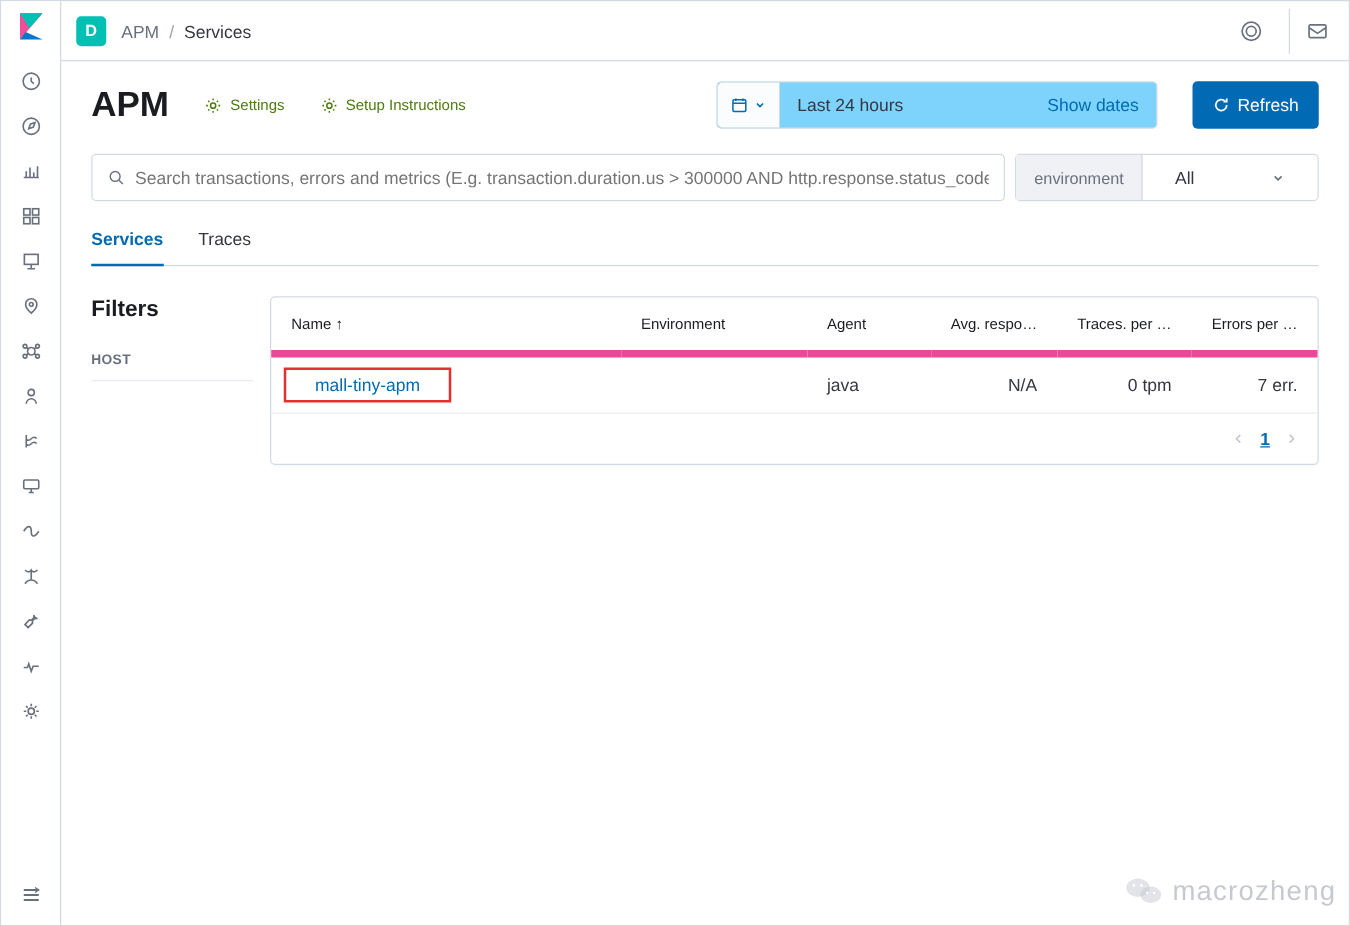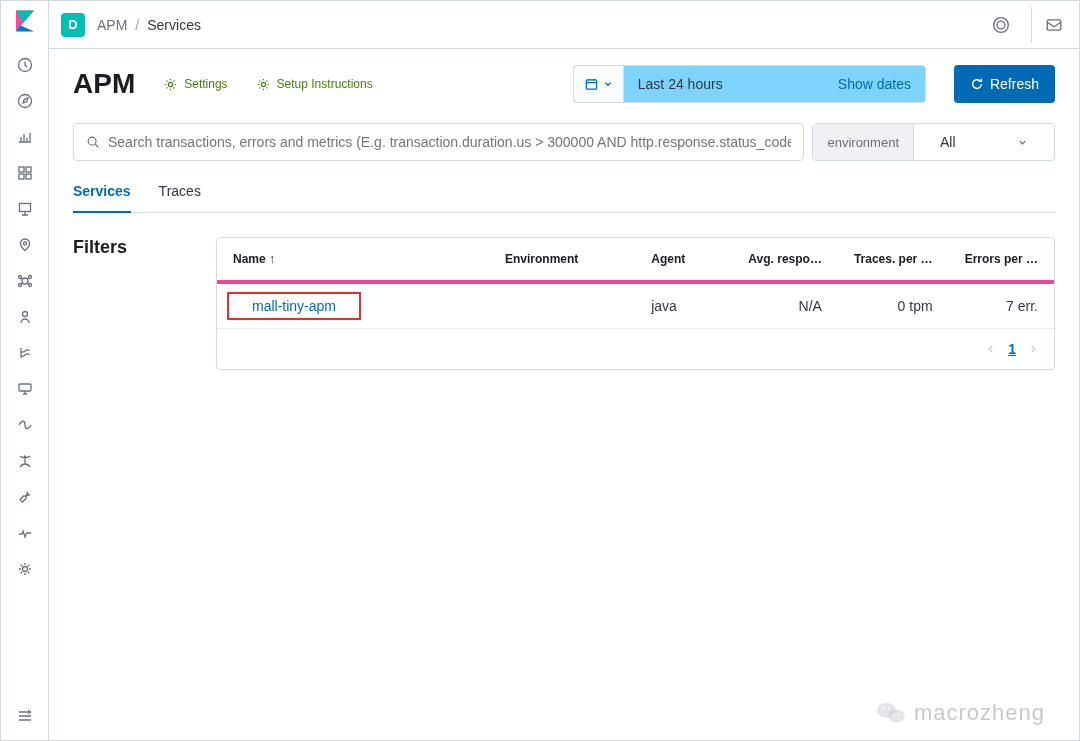--- a/index.html
+++ b/index.html
@@ -38,29 +38,29 @@
 .env-select { padding: 0 26px; width: 140px; display: flex; align-items: center; justify-content: space-between; cursor: pointer; }
 .tabs { border-bottom: 1px solid #d3dae6; display: flex; gap: 28px; margin-bottom: 24px; }
 .tab { padding: 10px 0 12px 0; color: #343741; cursor: pointer; font-size: 14px; }
 .tab.active { color: #006bb4; border-bottom: 2px solid #006bb4; margin-bottom: -1px; font-weight: 600; }
 .body-row { display: flex; gap: 13px; }
 .filters-col { width: 130px; }
 .filters-title { font-size: 18px; font-weight: 700; margin-bottom: 14px; color: #1a1c21; }
 .filter-item { font-size: 11px; font-weight: 700; color: #69707d; padding: 10px 0; border-bottom: 1px solid #e9edf3; letter-spacing: 0.3px; }
 .table-card { flex: 1; border: 1px solid #d3dae6; border-radius: 4px; background: #fff; padding: 0; box-shadow: 0 1px 2px rgba(0,0,0,0.03); }
 table { width: 100%; border-collapse: collapse; }
-th { text-align: left; font-size: 12px; font-weight: 700; color: #1a1c21; padding: 14px 16px; border-bottom: 4px solid #ec4899; white-space: nowrap; }
+th { text-align: left; font-size: 12px; font-weight: 400; color: #1a1c21; padding: 14px 16px; border-bottom: 6px solid #ec4899; white-space: nowrap; }
 th.right, td.right { text-align: right; }
 td { padding: 12px 16px; font-size: 14px; border-bottom: 1px solid #e9edf3; white-space: nowrap; }
 .service-link { color: #006bb4; cursor: pointer; }
 .highlight-box { border: 2px solid #e03030; display: inline-block; padding: 4px 23px; margin: -4px -6px; }
 .pagination { display: flex; justify-content: flex-end; align-items: center; gap: 12px; padding: 12px 16px; }
 .pg-arrow { color: #c2c6cf; cursor: pointer; }
 .pg-current { color: #006bb4; font-weight: 600; text-decoration: underline; }
-.watermark { position: absolute; right: 34px; bottom: 14px; display: flex; align-items: center; gap: 8px; color: #c6c9cf; font-size: 22px; letter-spacing: 1px; pointer-events: none; }
+.watermark { position: absolute; right: 10px; bottom: 14px; display: flex; align-items: center; gap: 8px; color: #c6c9cf; font-size: 22px; letter-spacing: 1px; pointer-events: none; }
 </style>
 </head>
 <body>
 
 <div class="app">
   <div class="sidebar">
     <div class="logo">
       <svg viewBox="0 0 32 32">
           <path d="M4 2 L28 2 L4 30 Z" fill="#f04e98"></path>
           <path d="M4 2 L28 2 L14 18 Z" fill="#00bfb3"></path>
@@ -249,20 +249,21 @@
       </div>
 
       <div class="tabs">
         <div class="tab active">Services</div>
         <div class="tab">Traces</div>
       </div>
 
       <div class="body-row">
         <div class="filters-col">
           <div class="filters-title">Filters</div>
+          <div class="filter-item">HOST</div>
         </div>
 
         <div class="table-card">
           <table>
             <thead>
               <tr>
                 <th style="width:34%">Name ↑</th>
                 <th style="width:18%">Environment</th>
                 <th style="width:12%">Agent</th>
                 <th class="right" style="width:12%">Avg. respo…</th>

